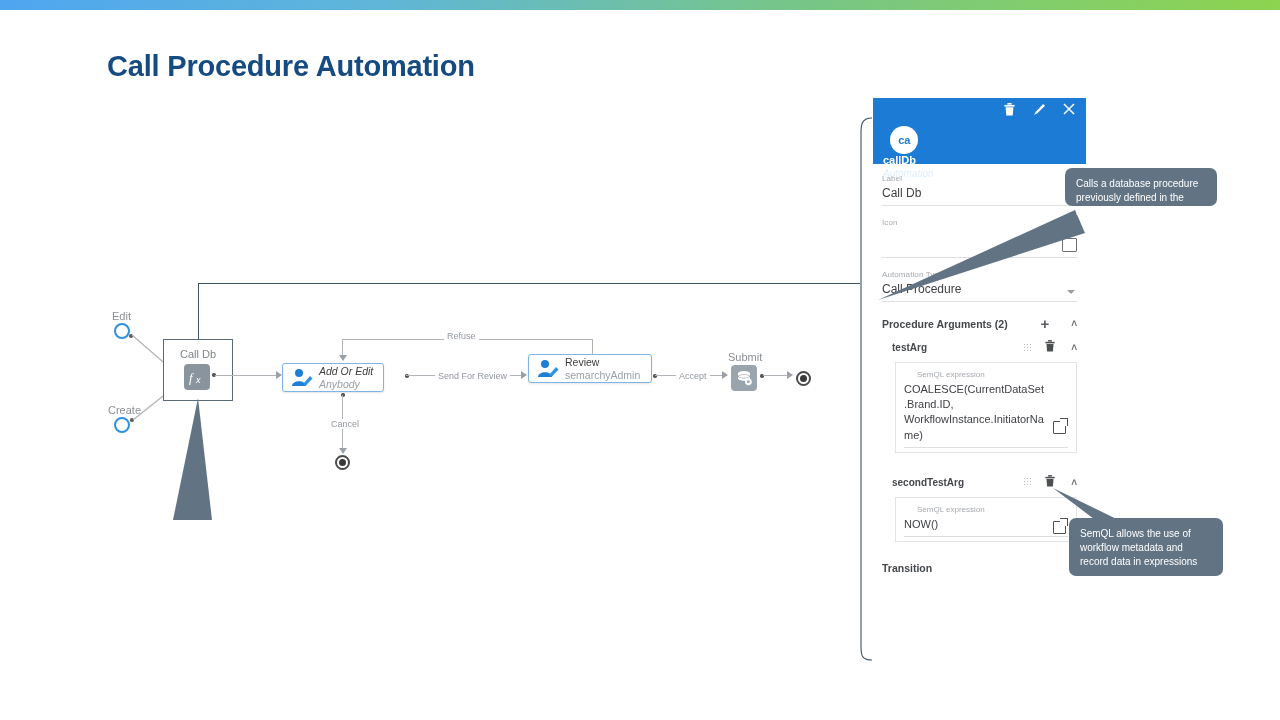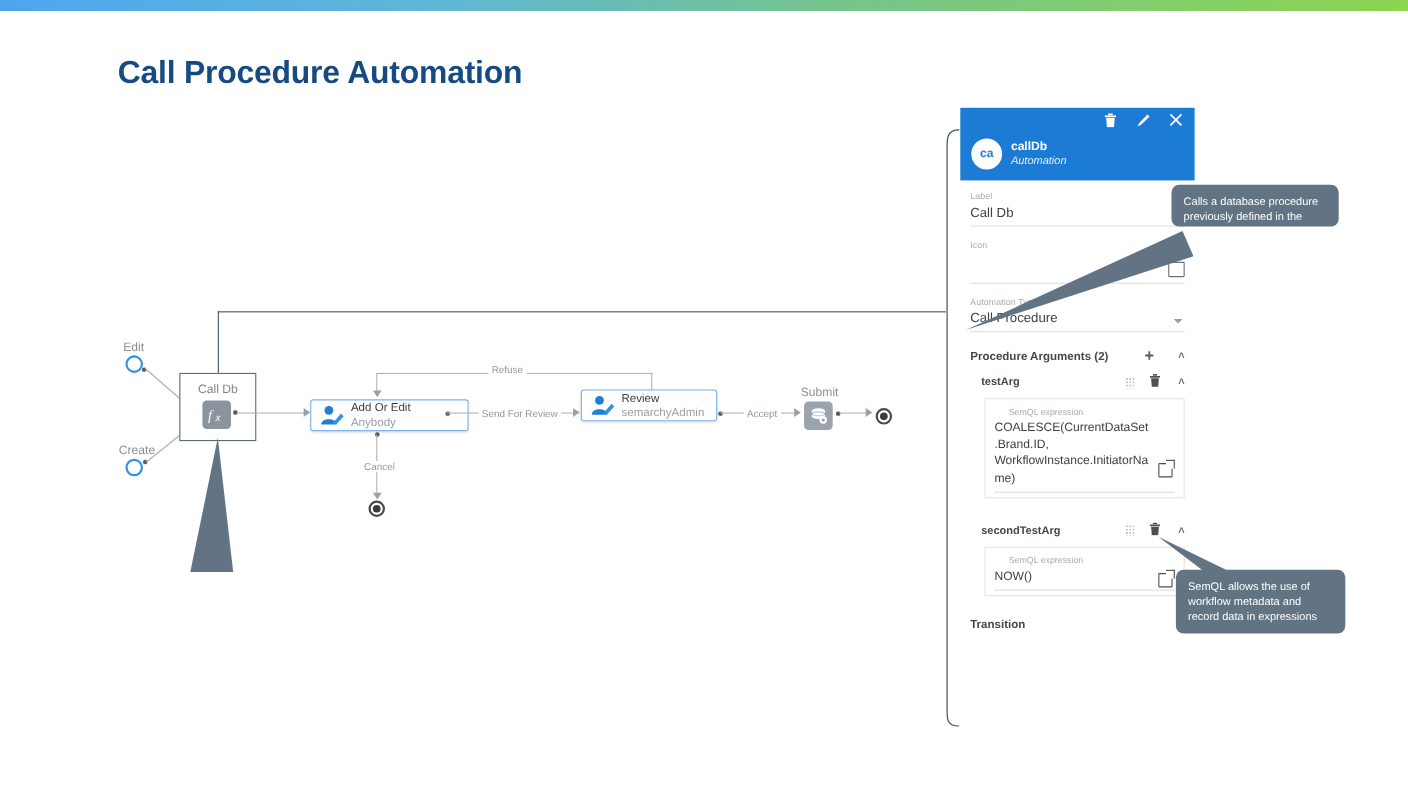--- a/index.html
+++ b/index.html
@@ -186,20 +186,21 @@
   .hdr-ic {
     width: 14px; height: 14px;
     color: #ffffff;
     display: flex; align-items: center; justify-content: center;
   }
   .panel-header .hdr-id {
     position: absolute;
     left: 10px; top: 28px;
     display: flex;
     align-items: center;
+    flex-direction: column;
   }
   .avatar {
     width: 28px; height: 28px;
     border-radius: 50%;
     background: #ffffff;
     color: #1C7CD5;
     font-size: 11px;
     font-weight: bold;
     display: flex; align-items: center; justify-content: center;
     margin-right: 8px;
@@ -372,21 +373,21 @@
       <svg width="17" height="15" viewBox="0 0 17 15">
         <text x="0" y="12" font-family="Liberation Serif, serif" font-style="italic" font-size="13" fill="#ffffff">f</text>
         <text x="7" y="13" font-family="Liberation Sans, sans-serif" font-size="9" fill="#ffffff">x</text>
       </svg>
     </div>
     <div class="dot" style="left:212px; top:373px;"></div>
 
     <div class="edge h" style="left:215px; top:375px; width:63px;"></div>
     <div class="arrow-r" style="left:276px; top:371px;"></div>
 
-    <div class="wf-task" style="left:282px; top:363px; width:144px; height:29px;">
+    <div class="wf-task" style="left:282px; top:363px; width:102px; height:29px;font-style:italic;">
       <div class="person">
         <svg width="22" height="20" viewBox="0 0 22 20">
           <circle cx="8" cy="5" r="4" fill="#1E7FD4"></circle>
           <path d="M1 18 C1 11.5 15 11.5 15 18 Z" fill="#1E7FD4"></path>
           <path d="M12 16 L19 8 L21.5 10.5 L14.5 18 Z" fill="#2F93E3"></path>
         </svg>
       </div>
       <div class="ttxt">
         <div class="t1">Add Or Edit</div>
         <div class="t2">Anybody</div>

